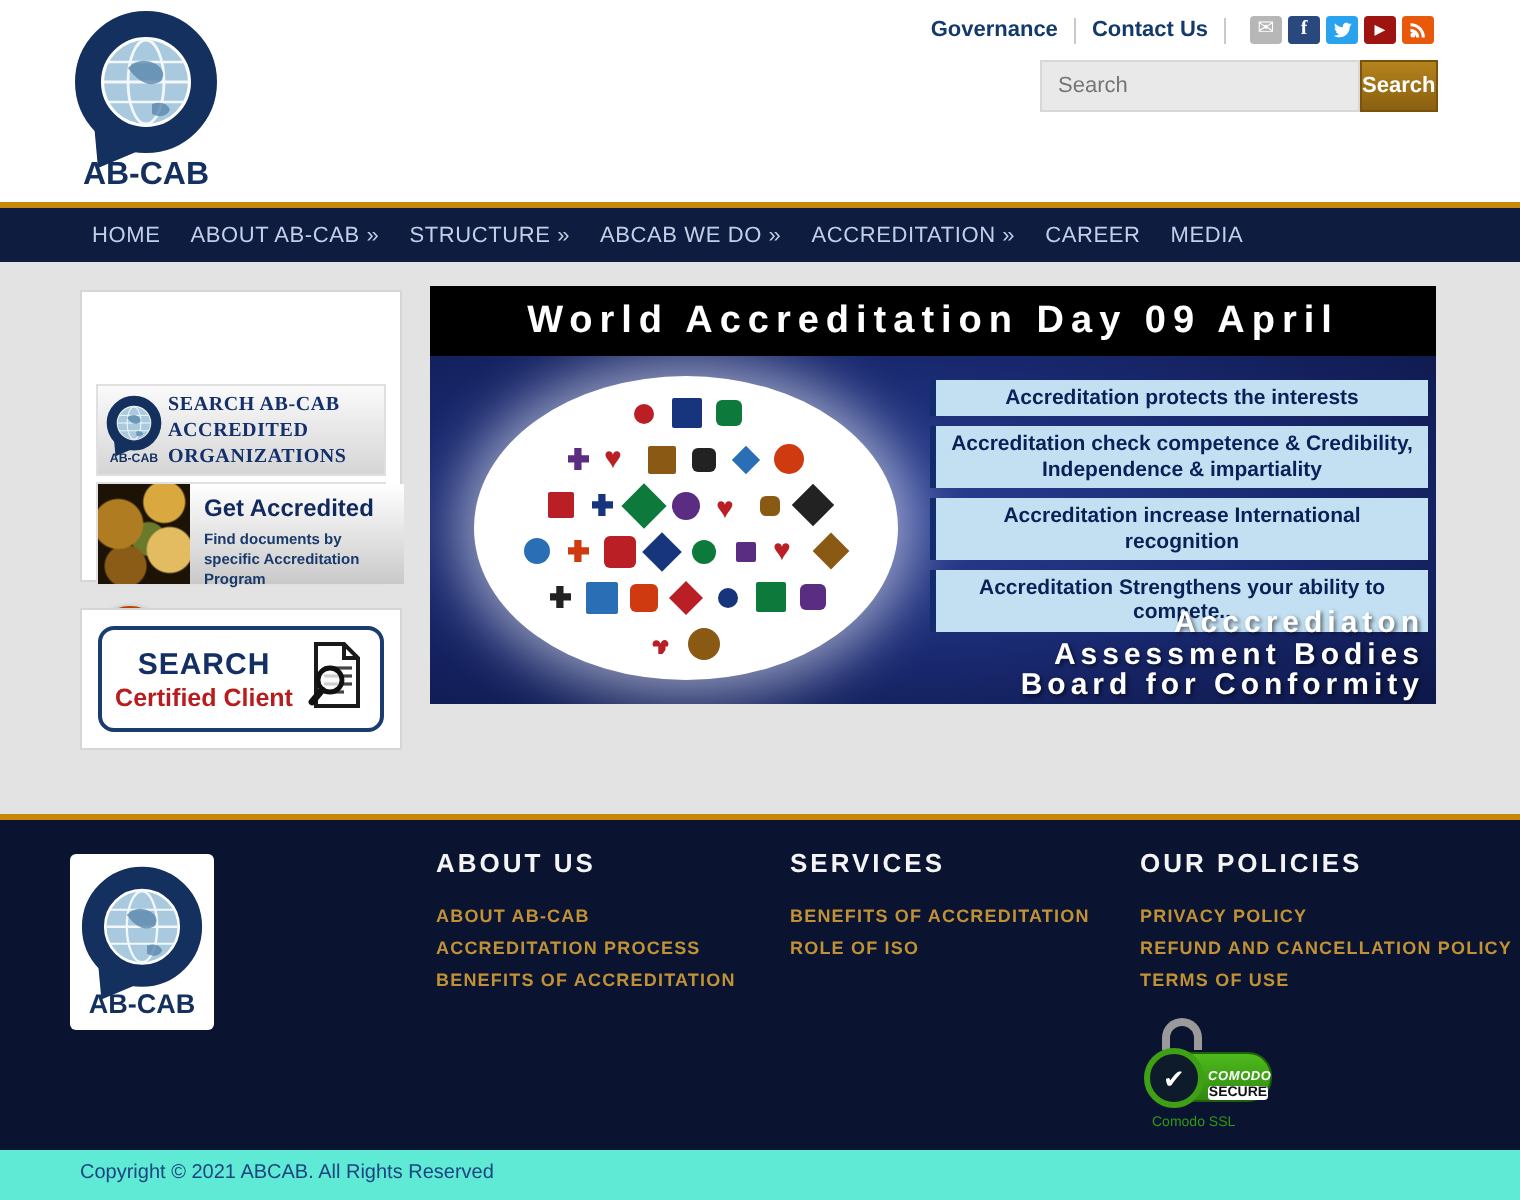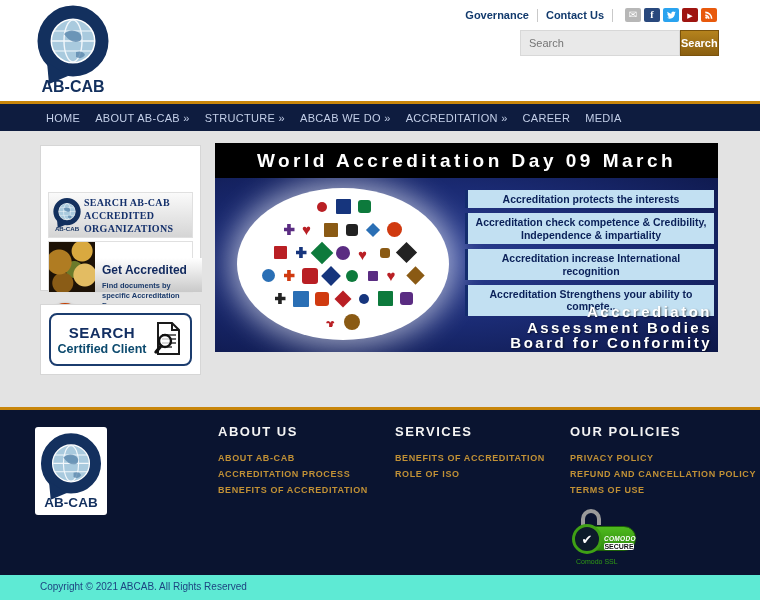--- a/index.html
+++ b/index.html
@@ -45,38 +45,38 @@
                   color:#14306b; letter-spacing:.3px; }
   .w-acc { display:flex; height:52px; margin-top:3px; border:1px solid #e0e0e0; cursor:pointer; }
   .w-acc-img { width:46px; flex:none;
     background:
       radial-gradient(circle at 72% 18%, #d9a93f 0 10px, rgba(0,0,0,0) 11px),
       radial-gradient(circle at 22% 40%, #b07c22 0 12px, rgba(0,0,0,0) 13px),
       radial-gradient(circle at 78% 66%, #e3bc62 0 11px, rgba(0,0,0,0) 12px),
       radial-gradient(circle at 30% 82%, #8a5c16 0 10px, rgba(0,0,0,0) 11px),
       radial-gradient(circle at 55% 55%, #6b7a2a 0 8px, rgba(0,0,0,0) 9px),
       #1d1206; }
-  .w-acc-right { flex:1; background:linear-gradient(#ffffff,#c9c9c9); padding:5px 4px 0 7px;margin-top:16px; }
+  .w-acc-right { flex:1; background:linear-gradient(#ffffff,#c9c9c9); padding:5px 4px 0 7px; }
   .w-acc-title { font-size:12px; font-weight:bold; color:#11295e; }
   .w-acc-desc { font-size:7.5px; font-weight:bold; color:#1a3a6b; margin-top:4px; line-height:1.35; width:96px; }
   .w-login { position:relative; height:34px; margin-top:11px; cursor:pointer; }
   .login-pill { position:absolute; left:12px; right:1px; top:3px; height:26px; border-radius:13px;
                 background:linear-gradient(#8ec6ee,#2b7cc0 45%,#0e549e 52%,#1b6ab2); border:1px solid #0a4a8f;
                 color:#fff; font-size:19px; font-weight:bold; text-align:center; line-height:24px;
                 letter-spacing:.5px; text-indent:18px; }
   .login-orb { position:absolute; left:0; top:-1px; width:34px; height:34px; border-radius:50%;
                background:radial-gradient(circle at 35% 30%, #ffd27a, #ff8c1a 45%, #e04a00 80%);
                border:2px solid #c23d00; display:flex; align-items:center; justify-content:center;
                color:#fff; font-weight:bold; font-size:17px; box-shadow:0 1px 3px rgba(0,0,0,.4); }
   .side-box2 { position:absolute; left:40px; top:304px; width:161px; height:71px; background:#fff;
                border:1px solid #d6d6d6; padding:8px; }
   .cert-inner { height:100%; border:2px solid #1b3c6e; border-radius:8px; display:flex; align-items:center;
                 justify-content:center; gap:7px; cursor:pointer; }
   .cert-l1 { font-size:15px; font-weight:bold; color:#132f63; letter-spacing:.5px; text-align:center; }
-  .cert-l2 { font-size:12.5px; font-weight:bold; color:#0c4a6e; margin-top:1px; }
+  .cert-l2 { font-size:12.5px; font-weight:bold; color:#b91c1c; margin-top:1px; }
 
   
   .banner { position:absolute; left:215px; top:143px; width:503px; height:209px; }
   .banner-title { height:35px; background:#000; color:#fff; font-size:19px; font-weight:bold;
                   letter-spacing:3.5px; text-align:center; line-height:35px; white-space:nowrap; }
   .banner-body { position:relative; height:174px; overflow:hidden;
     background:radial-gradient(ellipse at 42% 45%, #2c4095 0%, #1a2a72 52%, #0d1748 100%); }
   .collage { position:absolute; left:22px; top:10px; width:212px; height:152px; border-radius:50%;
              background:#fff; box-shadow:0 0 28px 8px rgba(255,255,255,.55); }
   .cshape { position:absolute; }
@@ -223,21 +223,21 @@
           <line x1="9" y1="22" x2="23" y2="22" stroke="#444" stroke-width="1.6"></line>
           <line x1="9" y1="26" x2="19" y2="26" stroke="#444" stroke-width="1.6"></line>
           <circle cx="12" cy="20" r="6" fill="rgba(255,255,255,.75)" stroke="#111" stroke-width="2.4"></circle>
           <line x1="8" y1="25" x2="3" y2="31" stroke="#111" stroke-width="3.4" stroke-linecap="round"></line>
         </svg>
       </span>
     </div>
   </div>
 
   <div class="banner">
-    <div class="banner-title">World Accreditation Day 09 March</div>
+    <div class="banner-title">World Accreditation Day 09 April</div>
     <div class="banner-body">
       <div class="collage">
           <div class="cshape cs0" style="left: 80px; top: 13.5px; width: 10px; height: 10px; background: rgb(185, 31, 36);"></div>
           <div class="cshape cs1" style="left: 98.5px; top: 11px; width: 15px; height: 15px; background: rgb(22, 53, 125);"></div>
           <div class="cshape cs2" style="left: 120.5px; top: 12px; width: 13px; height: 13px; background: rgb(13, 122, 60);"></div>
           <div class="cshape cs-plus" style="left: 46.5px; top: 36px; width: 11px; height: 11px; background: rgb(90, 44, 130);"></div>
           <div class="cshape cs-heart" style="color: rgb(185, 31, 36); left: 65px; top: 33.5px; width: 16px; height: 16px;">♥</div>
           <div class="cshape cs1" style="left: 87px; top: 34.5px; width: 14px; height: 14px; background: rgb(138, 90, 20);"></div>
           <div class="cshape cs2" style="left: 109px; top: 35.5px; width: 12px; height: 12px; background: rgb(34, 34, 34);"></div>
           <div class="cshape cs3" style="left: 131px; top: 36.5px; width: 10px; height: 10px; background: rgb(42, 111, 181);"></div>

